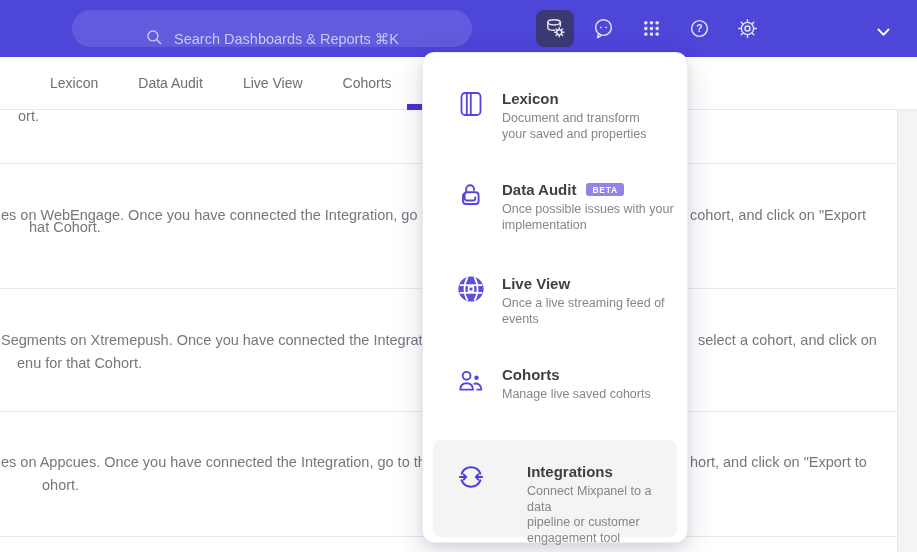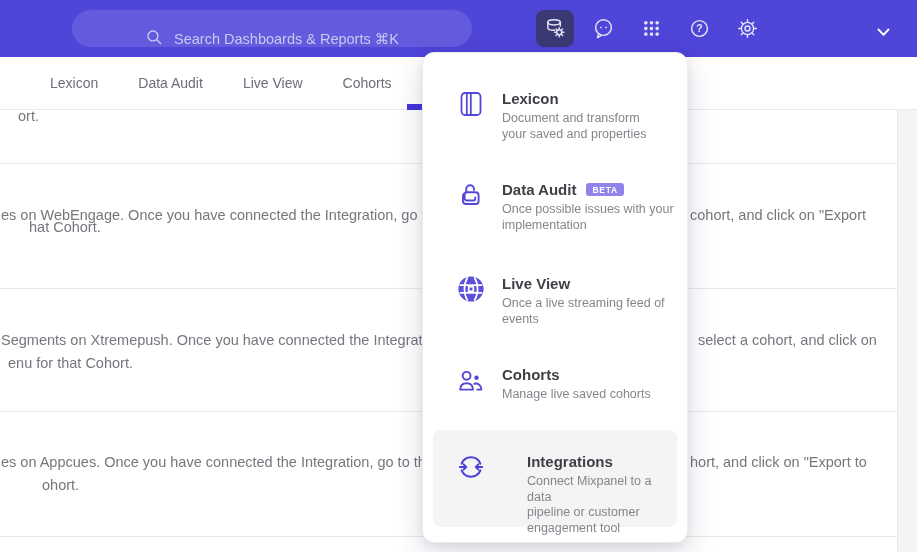--- a/index.html
+++ b/index.html
@@ -58,21 +58,21 @@
   <div class="frag" style="left:18px; top:107px;">ort.</div>
 
   <div class="divider" style="top:163px;"></div>
   <div class="frag" style="left:1px; top:206px;">es on WebEngage. Once you have connected the Integration, go to the</div>
   <div class="frag" style="left:690px; top:206px;">cohort, and click on "Export</div>
   <div class="frag" style="left:1px; top:218px;margin-left:28px;">hat Cohort.</div>
 
   <div class="divider" style="top:288px;"></div>
   <div class="frag" style="left:1px; top:331px;">Segments on Xtremepush. Once you have connected the Integration, </div>
   <div class="frag" style="left:690px; top:331px;margin-left:8px;">select a cohort, and click on</div>
-  <div class="frag" style="left:8px; top:354px;">enu for that Cohort.</div>
+  <div class="frag" style="left:1px; top:354px;padding-left:16px;">enu for that Cohort.</div>
 
   <div class="divider" style="top:411px;"></div>
   <div class="frag" style="left:1px; top:453px;">es on Appcues. Once you have connected the Integration, go to the M</div>
   <div class="frag" style="left:690px; top:453px;">hort, and click on "Export to</div>
   <div class="frag" style="left:1px; top:476px;padding-left:41px;">ohort.</div>
 
   <div class="divider" style="top:536px;"></div>
   <div class="gutter"></div>
 
   <nav class="subnav">
@@ -222,21 +222,21 @@
         </svg>
       </span>
       <div class="mi-text">
         <div class="mi-title-row">
             <span class="mi-title">Cohorts</span>
           </div>
         <div class="mi-desc">Manage live saved cohorts</div>
       </div>
     </div>
 
-    <div class="menu-item hl" style="top:377px;gap:42px;">
+    <div class="menu-item hl" style="top:387px;gap:42px;">
       <span class="mi-icon">
         <svg width="28" height="28" viewBox="0 0 28 28" fill="none" stroke="#4B3FD8" stroke-width="2" stroke-linecap="round" stroke-linejoin="round">
           <path d="M4.6 10.6 A10.2 10.2 0 0 1 23.4 10.6"></path>
           <path d="M23.4 17.4 A10.2 10.2 0 0 1 4.6 17.4"></path>
           <path d="M2.9 14 h6.3 M9.2 14 l-2.6 -2.6 M9.2 14 l-2.6 2.6"></path>
           <path d="M25.1 14 h-6.3 M18.8 14 l2.6 -2.6 M18.8 14 l2.6 2.6"></path>
         </svg>
       </span>
       <div class="mi-text">
         <div class="mi-title-row">

